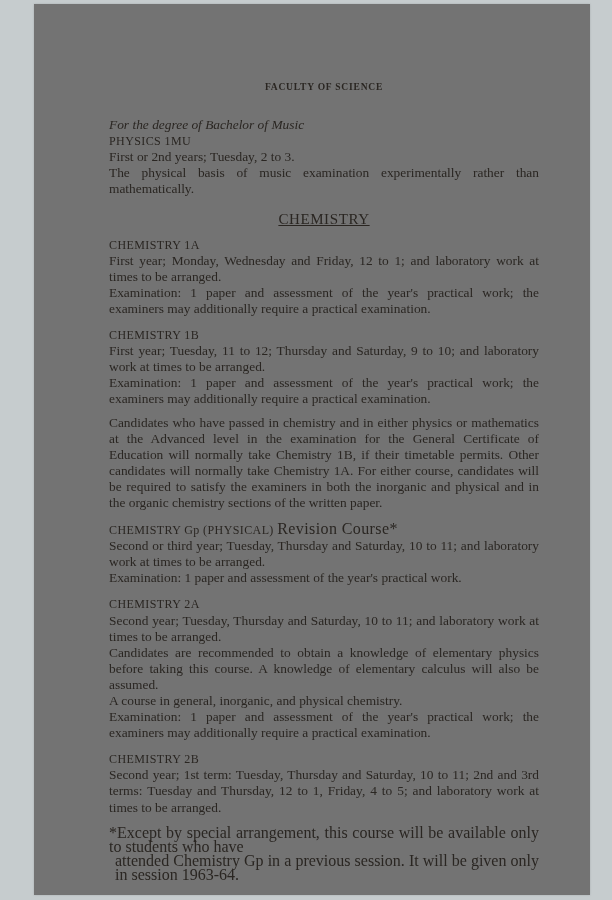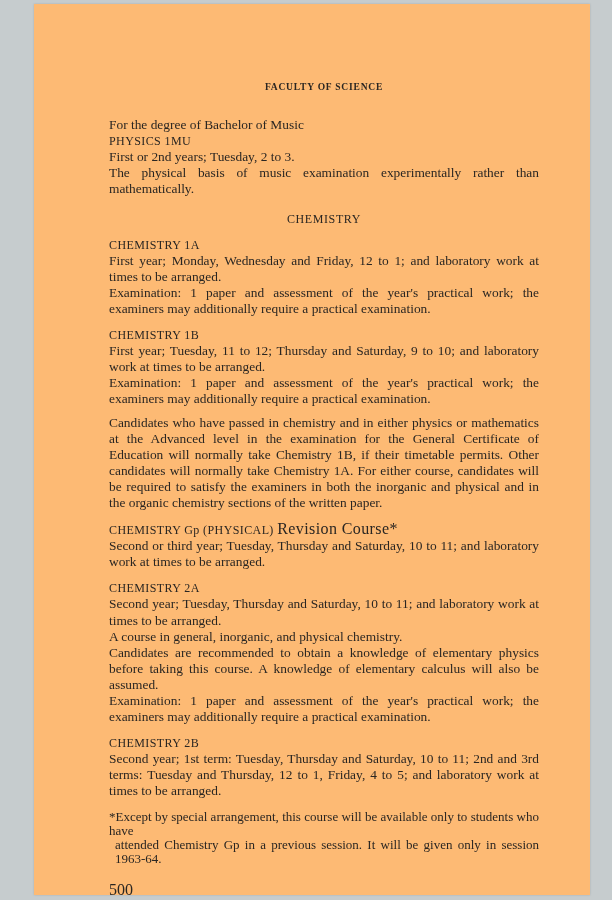--- a/index.html
+++ b/index.html
@@ -8,21 +8,21 @@
     background: #c6ccce;
     position: relative;
     overflow: hidden;
     font-family: "Liberation Serif", "DejaVu Serif", serif;
     color: #2a2622;
   }
   .page {
     position: absolute;
     left: 34px; top: 4px;
     width: 556px; height: 891px;
-    background: #fdba74;
+    background: #737373;
     box-shadow: 0 0 2px rgba(0,0,0,0.15);
   }
   .content {
     position: absolute;
     left: 75px; top: 0;
     width: 430px;
   }
   .running-head {
     position: absolute;
     top: 78px; left: 0; width: 430px;
@@ -31,38 +31,39 @@
     letter-spacing: 0.8px;
     font-weight: bold;
   }
   .flow {
     position: absolute;
     top: 113px; left: 0; width: 430px;
     font-size: 13.4px;
     line-height: 16.1px;
   }
   .flow p { margin: 0; text-align: justify; }
-  .ital { }
+  .ital { font-style: italic; }
   .course-code {
     font-size: 12px;
     letter-spacing: 0.4px;
     text-transform: none;
   }
   .section-title {
     text-align: center;
-    font-size: 12px;
+    font-size: 15px;
     letter-spacing: 0.6px;
     margin-top: 14px !important;
     margin-bottom: 9px !important;
     text-align: center !important;
+    text-decoration: underline;
   }
   .gap { margin-top: 10px !important; }
   .gap-s { margin-top: 7px !important; }
   .footnote {
-    font-size: 13px;
+    font-size: 16px;
     line-height: 14px;
     margin-top: 10px !important;
     text-align: center;
   }
   .footnote .second { padding-left: 6px; display: block; }
   .page-number {
     margin-top: 16px !important;
     font-size: 16px;
   }
   .small-caps-tail { font-size: 16px; }
@@ -86,25 +87,26 @@
       <p>First year; Monday, Wednesday and Friday, 12 to 1; and laboratory work at times to be arranged.</p>
       <p>Examination: 1 paper and assessment of the year's practical work; the examiners may additionally require a practical examination.</p>
 
       <p class="course-code gap">CHEMISTRY 1B</p>
       <p>First year; Tuesday, 11 to 12; Thursday and Saturday, 9 to 10; and laboratory work at times to be arranged.</p>
       <p>Examination: 1 paper and assessment of the year's practical work; the examiners may additionally require a practical examination.</p>
       <p class="gap-s">Candidates who have passed in chemistry and in either physics or mathematics at the Advanced level in the examination for the General Certificate of Education will normally take Chemistry 1B, if their timetable permits. Other candidates will normally take Chemistry 1A. For either course, candidates will be required to satisfy the examiners in both the inorganic and physical and in the organic chemistry sections of the written paper.</p>
 
       <p class="course-code gap"><span>CHEMISTRY Gp (PHYSICAL)</span> <span class="small-caps-tail">Revision Course*</span></p>
       <p>Second or third year; Tuesday, Thursday and Saturday, 10 to 11; and laboratory work at times to be arranged.</p>
+      <p>Examination: 1 paper and assessment of the year's practical work.</p>
 
       <p class="course-code gap">CHEMISTRY 2A</p>
       <p>Second year; Tuesday, Thursday and Saturday, 10 to 11; and laboratory work at times to be arranged.</p>
+      <p>Candidates are recommended to obtain a knowledge of elementary physics before taking this course. A knowledge of elementary calculus will also be assumed.</p>
       <p>A course in general, inorganic, and physical chemistry.</p>
-      <p>Candidates are recommended to obtain a knowledge of elementary physics before taking this course. A knowledge of elementary calculus will also be assumed.</p>
       <p>Examination: 1 paper and assessment of the year's practical work; the examiners may additionally require a practical examination.</p>
 
       <p class="course-code gap">CHEMISTRY 2B</p>
       <p>Second year; 1st term: Tuesday, Thursday and Saturday, 10 to 11; 2nd and 3rd terms: Tuesday and Thursday, 12 to 1, Friday, 4 to 5; and laboratory work at times to be arranged.</p>
 
       <p class="footnote">
         <span>*Except by special arrangement, this course will be available only to students who have</span>
         <span class="second">attended Chemistry Gp in a previous session. It will be given only in session 1963-64.</span>
       </p>
 

